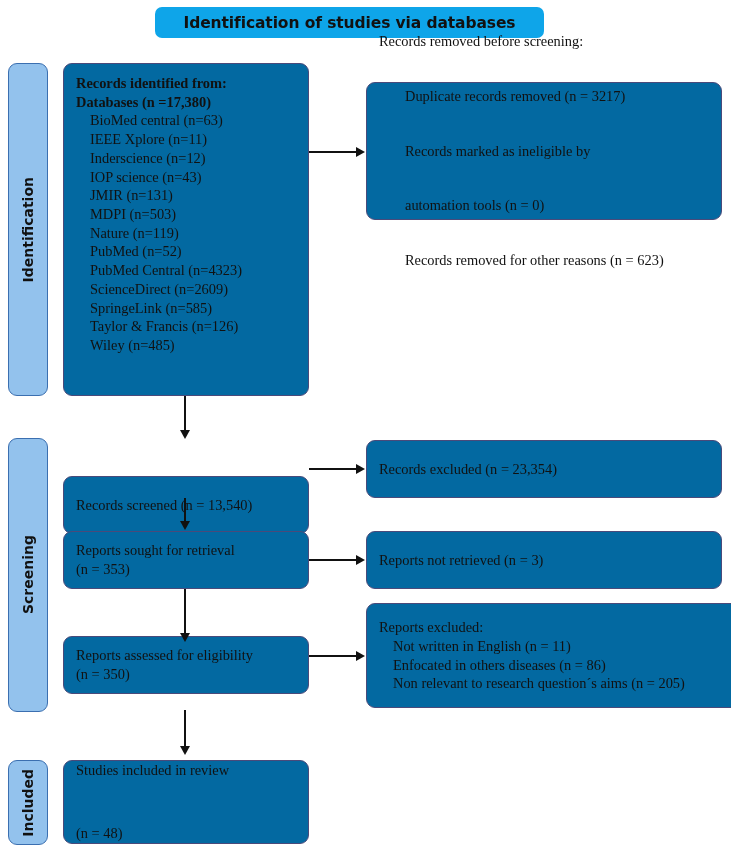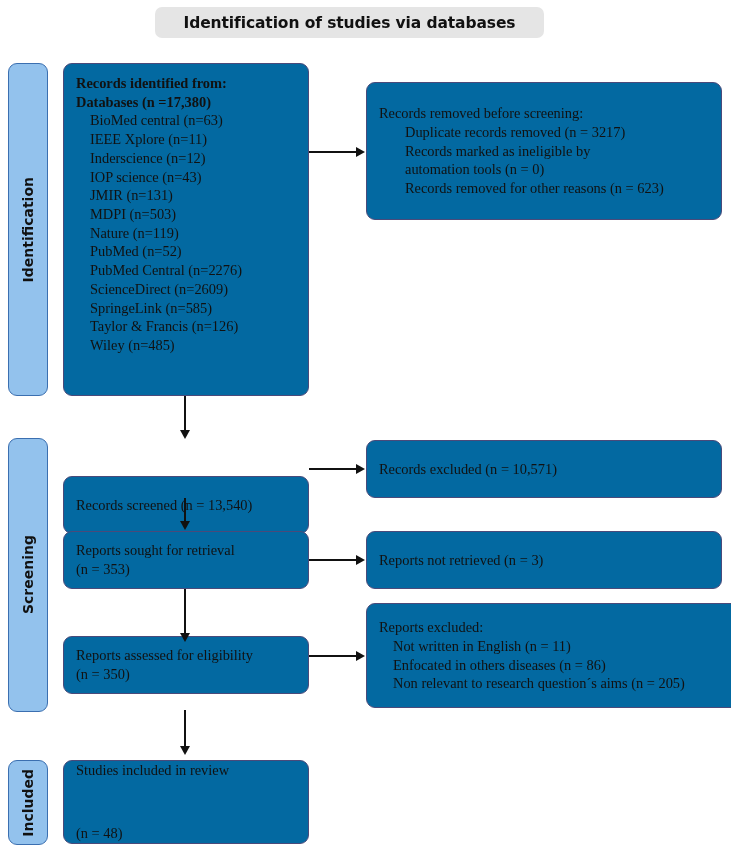--- a/index.html
+++ b/index.html
@@ -16,21 +16,21 @@
     overflow: hidden;
   }
 
   
   #banner {
     position: absolute;
     left: 155px;
     top: 7px;
     width: 389px;
     height: 31px;
-    background: #e5e5e5;
+    background: #0ea5e9;
     border-radius: 7px;
     display: flex;
     align-items: center;
     justify-content: center;
   }
   #banner .banner-text {
     font-family: "DejaVu Sans", sans-serif;
     font-weight: bold;
     font-size: 15.5px;
     color: #111111;
@@ -78,21 +78,21 @@
     color: #111111;
   }
   .flow-box.center-v {
     display: flex;
     flex-direction: column;
     justify-content: center;
   }
   .flow-box .line { white-space: nowrap; }
   .flow-box .bold { font-weight: bold; }
   .flow-box .indent-1 { padding-left: 14px; }
-  .flow-box .indent-2 { padding-left: 26px; }
+  .flow-box .indent-2 { padding-left: 26px; margin-top: 36px; }
 
   
   #box-records-identified { left: 63px;  top: 63px;  width: 246px; height: 333px; }
   #box-records-removed    { left: 366px; top: 82px;  width: 356px; height: 138px; }
   #box-records-screened   { left: 63px;  top: 440px; width: 246px; height: 58px; margin-top: 36px;  }
   #box-records-excluded   { left: 366px; top: 440px; width: 356px; height: 58px;  }
   #box-reports-sought     { left: 63px;  top: 531px; width: 246px; height: 58px;  }
   #box-reports-not-retr   { left: 366px; top: 531px; width: 356px; height: 58px;  }
   #box-reports-assessed   { left: 63px;  top: 636px; width: 246px; height: 58px;  }
   #box-reports-excluded   { left: 366px; top: 603px; width: 403px; height: 105px; }
@@ -145,41 +145,41 @@
     <div class="line bold">Records identified from:</div>
     <div class="line bold">Databases (n =17,380)</div>
     <div class="line indent-1">BioMed central (n=63)</div>
     <div class="line indent-1">IEEE Xplore (n=11)</div>
     <div class="line indent-1">Inderscience (n=12)</div>
     <div class="line indent-1">IOP science (n=43)</div>
     <div class="line indent-1">JMIR (n=131)</div>
     <div class="line indent-1">MDPI (n=503)</div>
     <div class="line indent-1">Nature (n=119)</div>
     <div class="line indent-1">PubMed (n=52)</div>
-    <div class="line indent-1">PubMed Central (n=2276)</div>
+    <div class="line indent-1">PubMed Central (n=4323)</div>
     <div class="line indent-1">ScienceDirect (n=2609)</div>
     <div class="line indent-1">SpringeLink (n=585)</div>
     <div class="line indent-1">Taylor &amp; Francis (n=126)</div>
     <div class="line indent-1">Wiley (n=485)</div>
   </div>
 
   <div class="flow-box center-v" id="box-records-removed">
     <div class="line">Records removed before screening:</div>
     <div class="line indent-2">Duplicate records removed (n = 3217)</div>
     <div class="line indent-2">Records marked as ineligible by</div>
     <div class="line indent-2">automation tools (n = 0)</div>
     <div class="line indent-2">Records removed for other reasons  (n = 623)</div>
   </div>
 
   <div class="flow-box center-v" id="box-records-screened">
     <div class="line">Records screened (n = 13,540)</div>
   </div>
 
   <div class="flow-box center-v" id="box-records-excluded">
-    <div class="line">Records excluded (n = 10,571)</div>
+    <div class="line">Records excluded (n = 23,354)</div>
   </div>
 
   <div class="flow-box center-v" id="box-reports-sought">
     <div class="line">Reports sought for retrieval</div>
     <div class="line">(n = 353)</div>
   </div>
 
   <div class="flow-box center-v" id="box-reports-not-retr">
     <div class="line">Reports not retrieved (n = 3)</div>
   </div>

